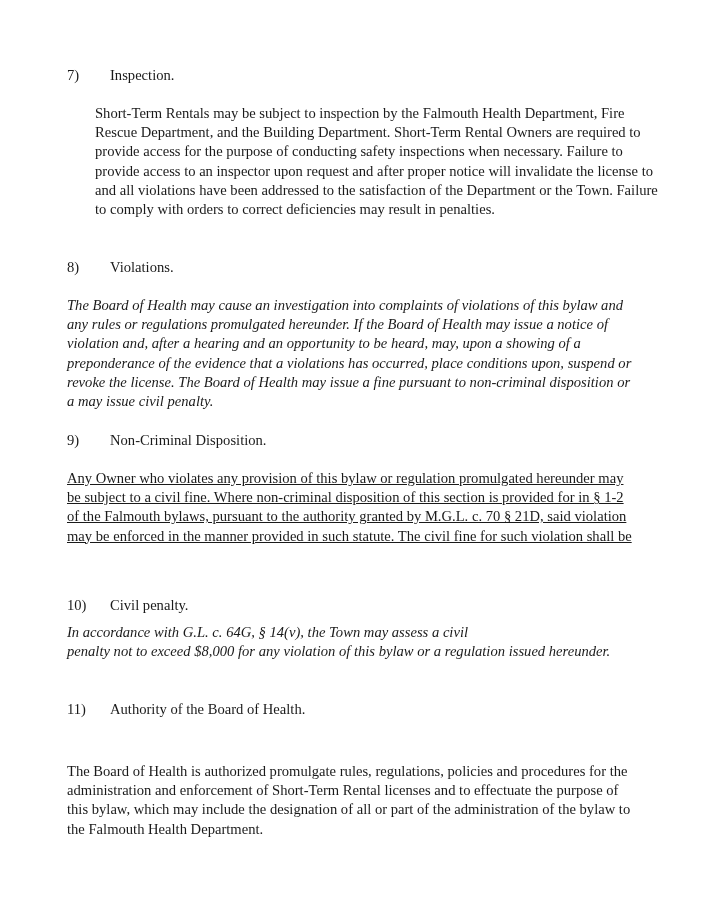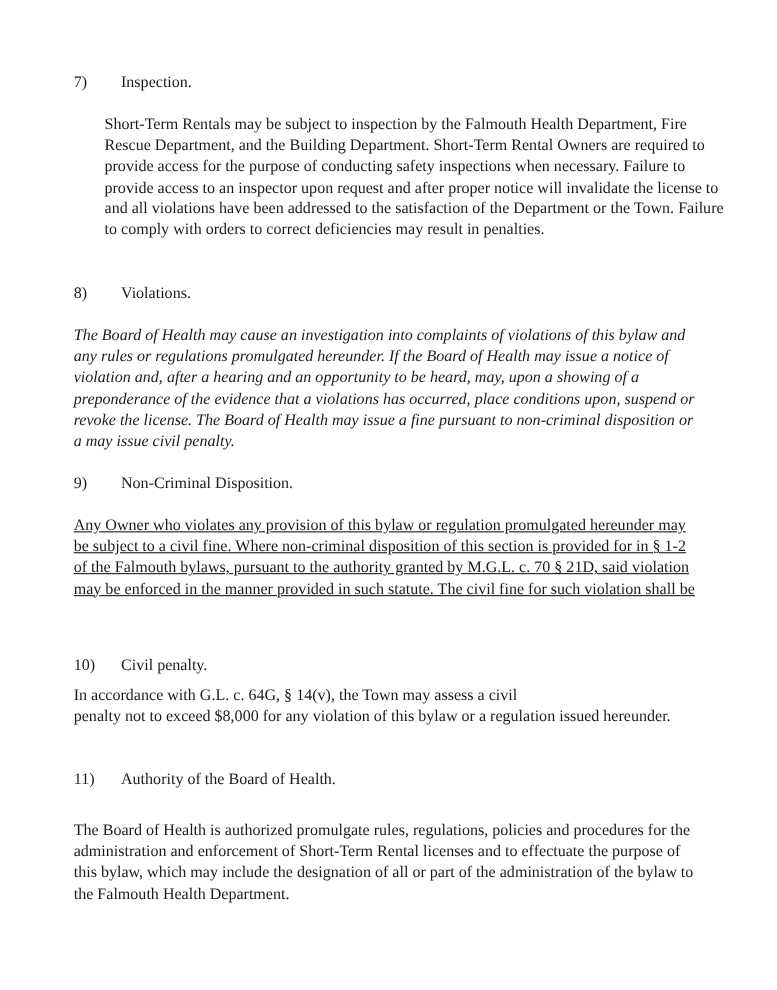--- a/index.html
+++ b/index.html
@@ -78,28 +78,28 @@
   <div class="para" style="top:469px;text-decoration:underline;">
     <span class="line">Any Owner who violates any provision of this bylaw or regulation promulgated hereunder may</span>
     <span class="line">be subject to a civil fine. Where non-criminal disposition of this section is provided for in § 1-2</span>
     <span class="line">of the Falmouth bylaws, pursuant to the authority granted by M.G.L. c. 70 § 21D, said violation</span>
     <span class="line">may be enforced in the manner provided in such statute. The civil fine for such violation shall be</span>
   </div>
 
   <div class="heading" style="top:557px;margin-top:39px;">
     <span class="num">10)</span><span>Civil penalty.</span>
   </div>
-  <div class="para" style="top:623px;">
+  <div class="para" style="top:623px;font-style:italic;">
     <span class="line">In accordance with G.L. c. 64G, § 14(v), the Town may assess a civil</span>
     <span class="line">penalty not to exceed $8,000 for any violation of this bylaw or a regulation issued hereunder.</span>
   </div>
 
   <div class="heading" style="top:700px;">
     <span class="num">11)</span><span>Authority of the Board of Health.</span>
   </div>
-  <div class="para" style="top:746px;">
+  <div class="para" style="top:762px;">
     <span class="line">The Board of Health is authorized promulgate rules, regulations, policies and procedures for the</span>
     <span class="line">administration and enforcement of Short-Term Rental licenses and to effectuate the purpose of</span>
     <span class="line">this bylaw, which may include the designation of all or part of the administration of the bylaw to</span>
     <span class="line">the Falmouth Health Department.</span>
   </div>
 
 </div>
 
 </body></html>

